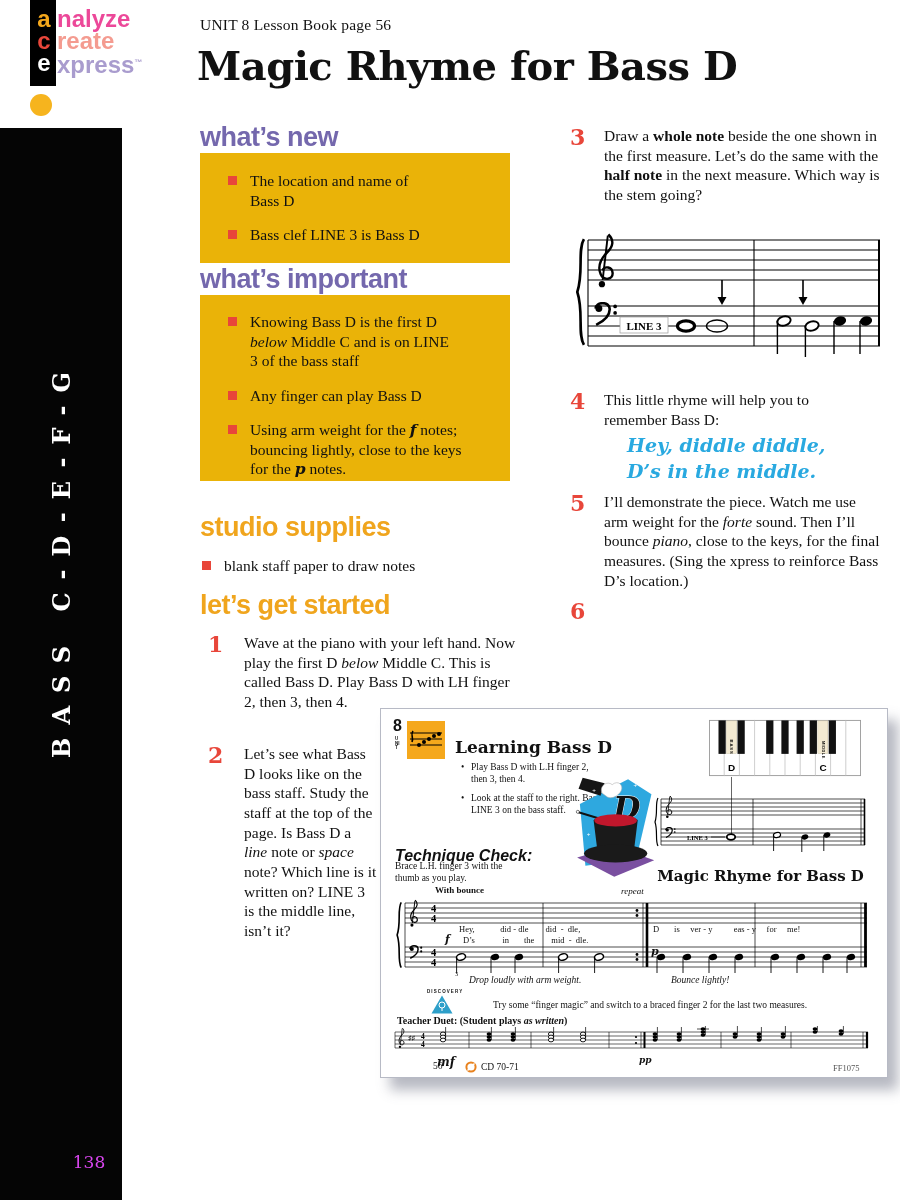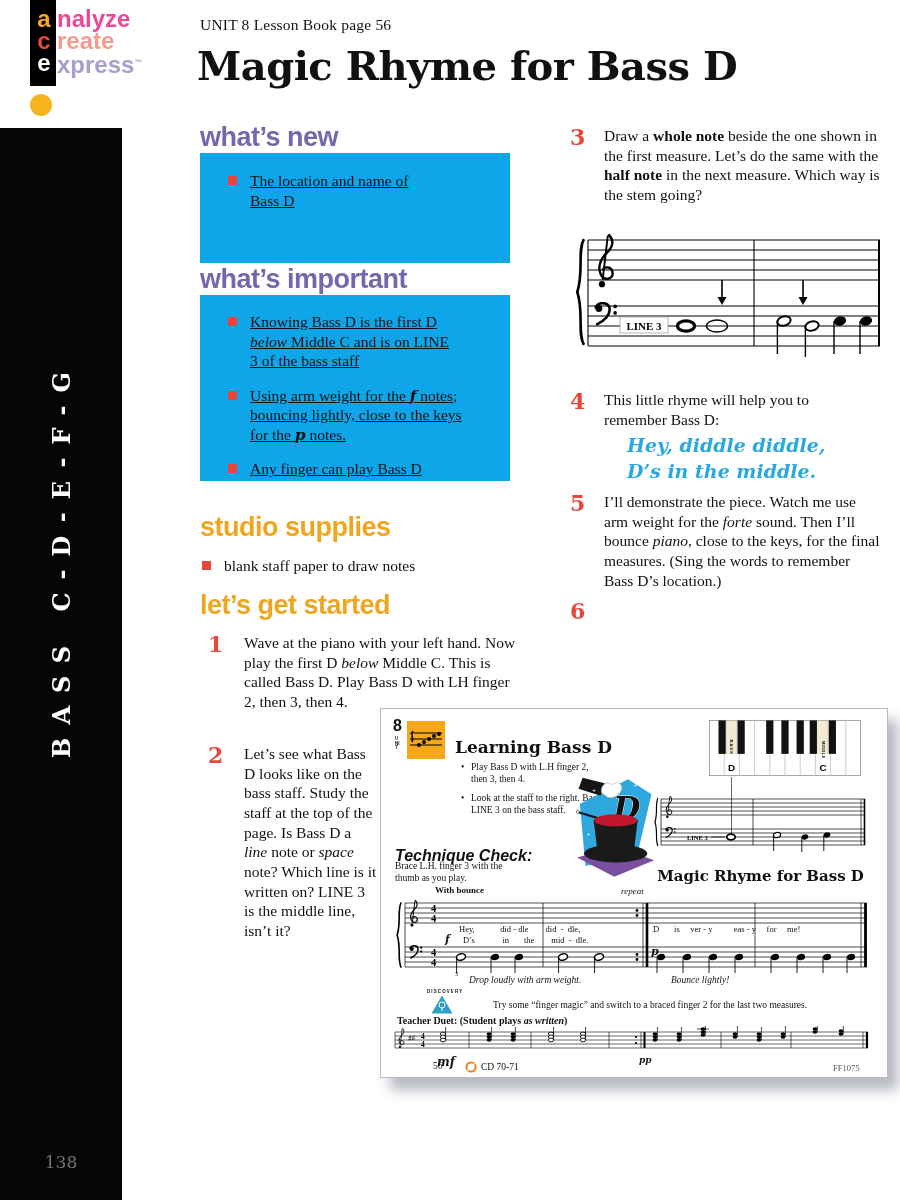--- a/index.html
+++ b/index.html
@@ -14,32 +14,32 @@
   .logo-word{position:absolute;left:57px;white-space:nowrap;}
   .tm{font-size:8px;vertical-align:8px;color:#a99cce;}
   .gold-dot{left:30px;top:94px;width:22px;height:22px;border-radius:50%;background:#f6b41e;}
   
   .sidebar{left:0;top:128px;width:122px;height:1072px;background:#050505;}
   .vwrap{position:absolute;left:0;top:200px;width:122px;height:460px;
          display:flex;align-items:center;justify-content:center;}
   .vtext{transform:rotate(-90deg);white-space:nowrap;color:#fff;
          font-family:"DejaVu Serif",serif;font-weight:bold;font-size:24px;letter-spacing:13px;}
   .side-pagenum{position:absolute;left:0;bottom:28px;width:122px;text-align:center;
-                color:#737373;font-size:17px;font-family:"DejaVu Serif",serif;}
+                color:#d946ef;font-size:17px;font-family:"DejaVu Serif",serif;padding-left:28px;}
   
   .kicker{left:200px;top:16px;font-size:15.5px;letter-spacing:.2px;}
   .title{left:197px;top:42px;font-family:"DejaVu Serif",serif;font-weight:bold;font-size:40px;
          letter-spacing:-0.5px;white-space:nowrap;}
   
   .h-purple,.h-orange{font-family:"Liberation Sans",sans-serif;font-weight:bold;
          font-size:27px;letter-spacing:-0.5px;white-space:nowrap;}
   .h-purple{color:#7468ad;}
   .h-orange{color:#f0a51d;}
   
-  .lav{background:#0ea5e9;text-decoration:underline;}
+  .lav{background:#eab308;}
   .brow{display:flex;gap:13px;margin-bottom:15px;}
   .sq{flex:none;width:9px;height:9px;background:#e8463a;margin-top:5px;}
   .btext{font-size:15.5px;line-height:1.26;}
   .it{font-style:italic;}
   .bi{font-style:italic;font-weight:bold;font-family:"DejaVu Serif",serif;}
   .b{font-weight:bold;}
   
   .stepnum{font-family:"DejaVu Serif",serif;font-weight:bold;font-size:22px;color:#e8463a;}
   .steptext{font-size:15.5px;line-height:1.27;}
   .rhyme{font-family:"DejaVu Serif",serif;font-weight:bold;font-style:italic;
@@ -106,35 +106,39 @@
 
   <div class="abs kicker">UNIT 8 Lesson Book page 56</div>
   <div class="abs title">Magic Rhyme for Bass D</div>
 
   <div class="abs h-purple" style="left:200px;top:122px">what’s new</div>
   <div class="abs lav" style="left:200px;top:153px;width:310px;height:110px;padding:18px 0 0 28px;box-sizing:border-box">
     <div class="brow">
       <span class="sq"></span>
       <span class="btext" style="width:162px">The location and name of Bass D</span>
     </div>
+    <div class="brow">
+      <span class="sq"></span>
+      <span class="btext" style="width:215px">Bass clef LINE 3 is Bass D</span>
+    </div>
   </div>
 
   <div class="abs h-purple" style="left:200px;top:264px">what’s important</div>
   <div class="abs lav" style="left:200px;top:295px;width:310px;height:186px;padding:17px 0 0 28px;box-sizing:border-box">
     <div class="brow">
       <span class="sq"></span>
       <span class="btext" style="width:207px"><span>Knowing Bass D is the first D </span><span class="it">below</span><span> Middle C and is on LINE 3 of the bass staff</span></span>
     </div>
     <div class="brow">
       <span class="sq"></span>
-      <span class="btext" style="width:222px"><span>Using arm weight for the </span><span class="bi">f</span><span> notes; bouncing lightly, close to the keys for the </span><span class="bi">p</span><span> notes.</span></span>
+      <span class="btext" style="width:225px">Any finger can play Bass D</span>
     </div>
     <div class="brow">
       <span class="sq"></span>
-      <span class="btext" style="width:225px">Any finger can play Bass D</span>
+      <span class="btext" style="width:222px"><span>Using arm weight for the </span><span class="bi">f</span><span> notes; bouncing lightly, close to the keys for the </span><span class="bi">p</span><span> notes.</span></span>
     </div>
   </div>
 
   <div class="abs h-orange" style="left:200px;top:512px">studio supplies</div>
   <div class="abs brow" style="left:202px;top:556px">
     <span class="sq"></span>
     <span class="btext">blank staff paper to draw notes</span>
   </div>
 
   <div class="abs h-orange" style="left:200px;top:590px">let’s get started</div>
@@ -205,21 +209,21 @@
     </g>
   </svg>
 
   <div class="abs stepnum" style="left:570px;top:388px">4</div>
   <div class="abs steptext" style="left:604px;top:390px;width:260px">This little rhyme will help you to remember Bass D:</div>
   <div class="abs rhyme" style="left:627px;top:432px">Hey, diddle diddle,</div>
   <div class="abs rhyme" style="left:627px;top:458px">D’s in the middle.</div>
 
   <div class="abs stepnum" style="left:570px;top:490px">5</div>
   <div class="abs steptext" style="left:604px;top:492px;width:278px">
-    <span>I’ll demonstrate the piece. Watch me use arm weight for the </span><span class="it">forte</span><span> sound. Then I’ll bounce </span><span class="it">piano</span><span>, close to the keys, for the final measures. (Sing the words to remember Bass D’s location.)</span>
+    <span>I’ll demonstrate the piece. Watch me use arm weight for the </span><span class="it">forte</span><span> sound. Then I’ll bounce </span><span class="it">piano</span><span>, close to the keys, for the final measures. (Sing the xpress to reinforce Bass D’s location.)</span>
   </div>
 
   <div class="abs stepnum" style="left:570px;top:598px">6</div>
 
   <div class="abs book">
 
     <div class="abs" style="left:12px;top:8px;font-family:'Liberation Sans',sans-serif;font-weight:bold;font-size:16px">8</div>
     <div class="abs unit-vert" style="left:14px;top:28px">UNIT</div>
     <svg class="abs" style="left:26px;top:12px" width="38" height="38" viewBox="0 0 38 38">
       <rect x="0" y="0" width="38" height="38" fill="#f5a81c"></rect>

